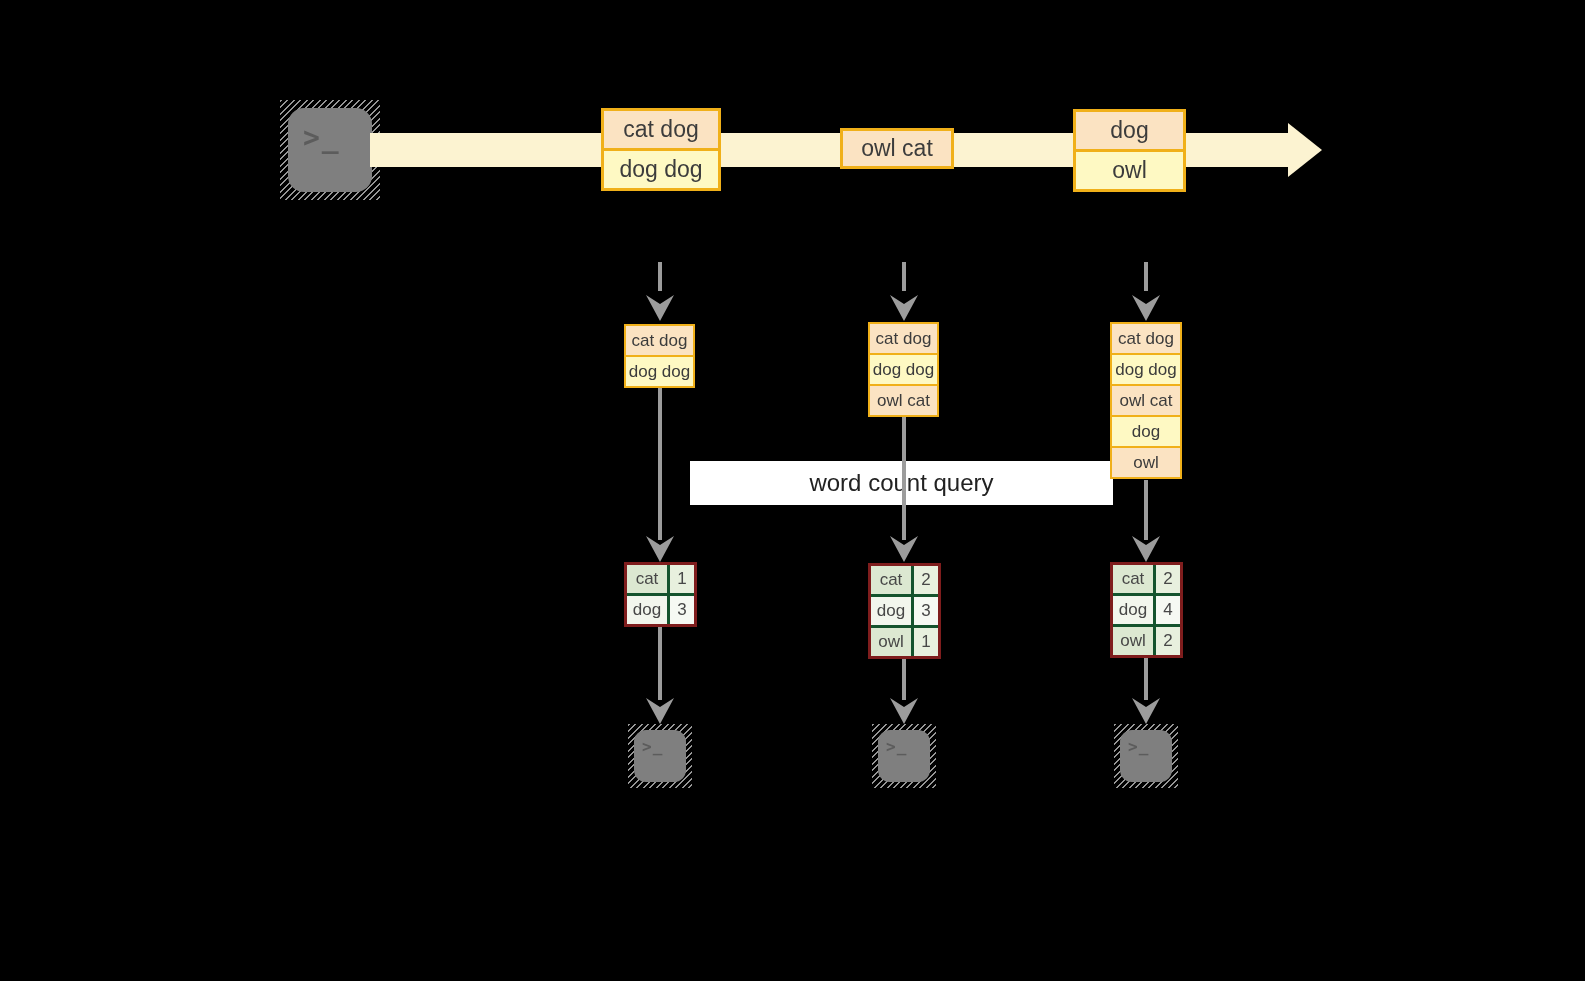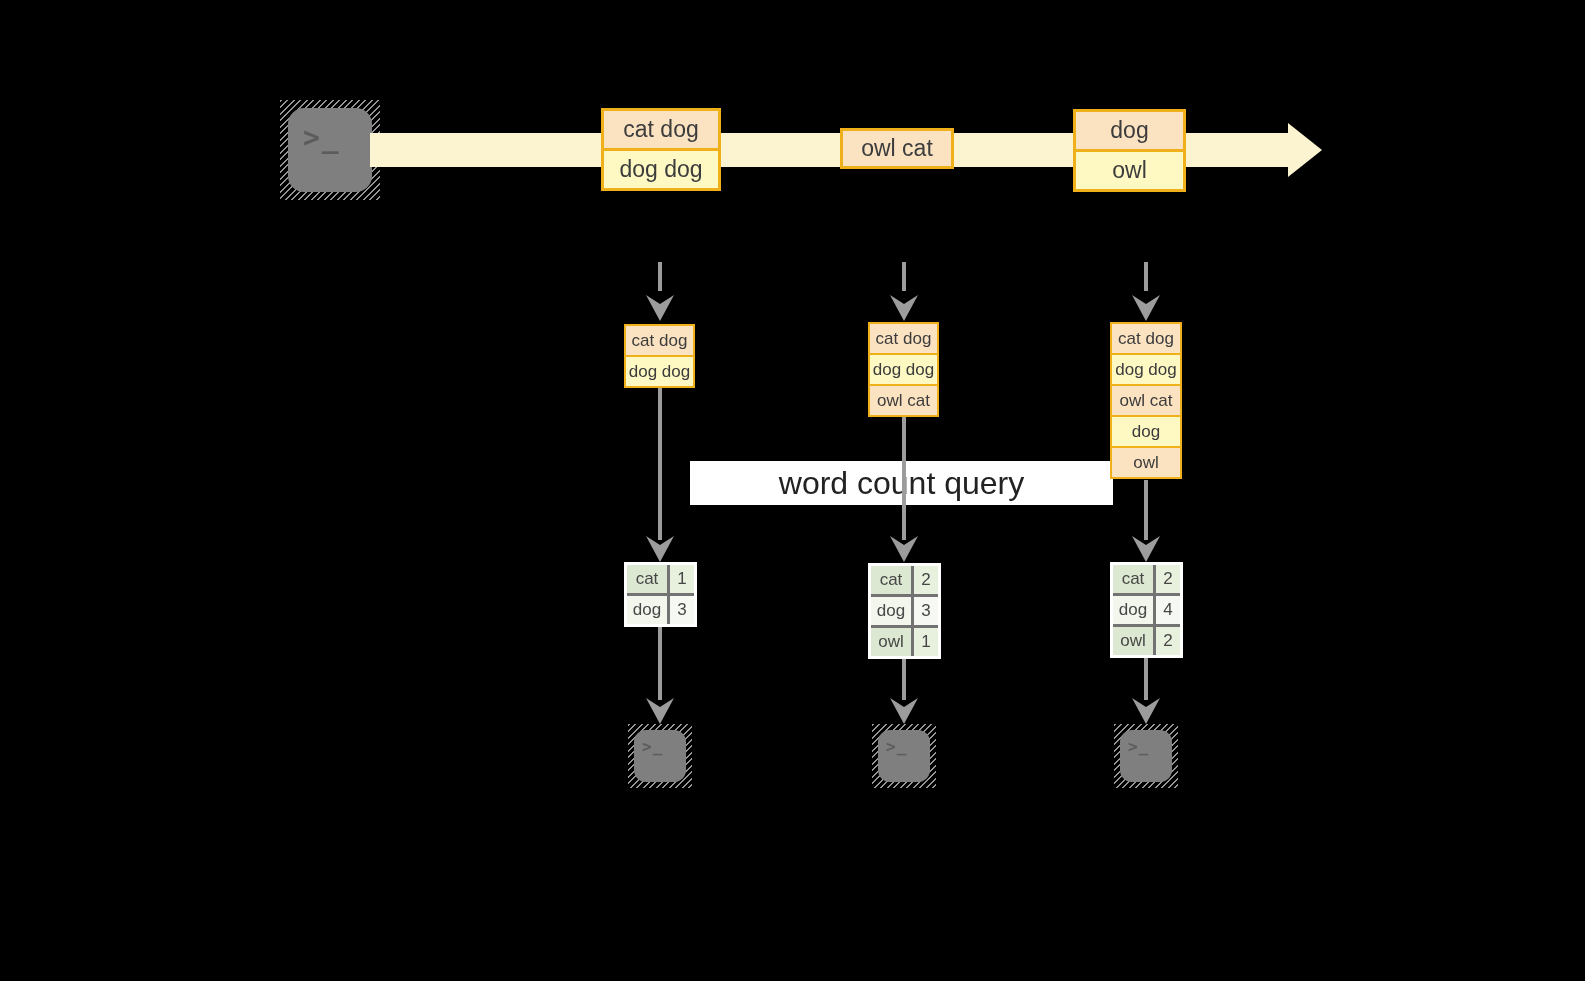--- a/index.html
+++ b/index.html
@@ -31,25 +31,25 @@
   .peach{background:#fbe3c2;}
   .cream{background:#fef9c3;}
   
   .sbox{position:absolute;border:2.5px solid #f0b019;z-index:3;}
   .sbox .srow{height:29px;display:flex;align-items:center;justify-content:center;
     font-size:17px;color:#3c3c3c;}
   .sbox .srow + .srow{border-top:2.5px solid #f0b019;}
   
   .qlabel{position:absolute;left:690px;top:461px;width:423px;height:44px;background:#ffffff;
     z-index:1;display:flex;align-items:center;justify-content:center;
-    font-size:32px;color:#222222;}
+    font-size:24px;color:#222222;}
   
   .vline{position:absolute;width:4px;background:#9c9c9c;z-index:2;}
   
-  .gtable{position:absolute;border:3px solid #ffffff;background:#737373;z-index:3;}
+  .gtable{position:absolute;border:3px solid #7f1d1d;background:#14532d;z-index:3;}
   .grow{display:flex;height:28px;}
   .grow + .grow{margin-top:3px;}
   .gword{flex:1;display:flex;align-items:center;justify-content:center;font-size:17px;color:#474747;}
   .gval{width:24px;margin-left:3px;display:flex;align-items:center;justify-content:center;
     font-size:17px;color:#474747;}
   .sage .gword{background:#dce8d1;} .sage .gval{background:#e8f0de;}
   .pale .gword{background:#f2f6ed;} .pale .gval{background:#f6f9f3;}
 </style>
 </head>
 <body>

